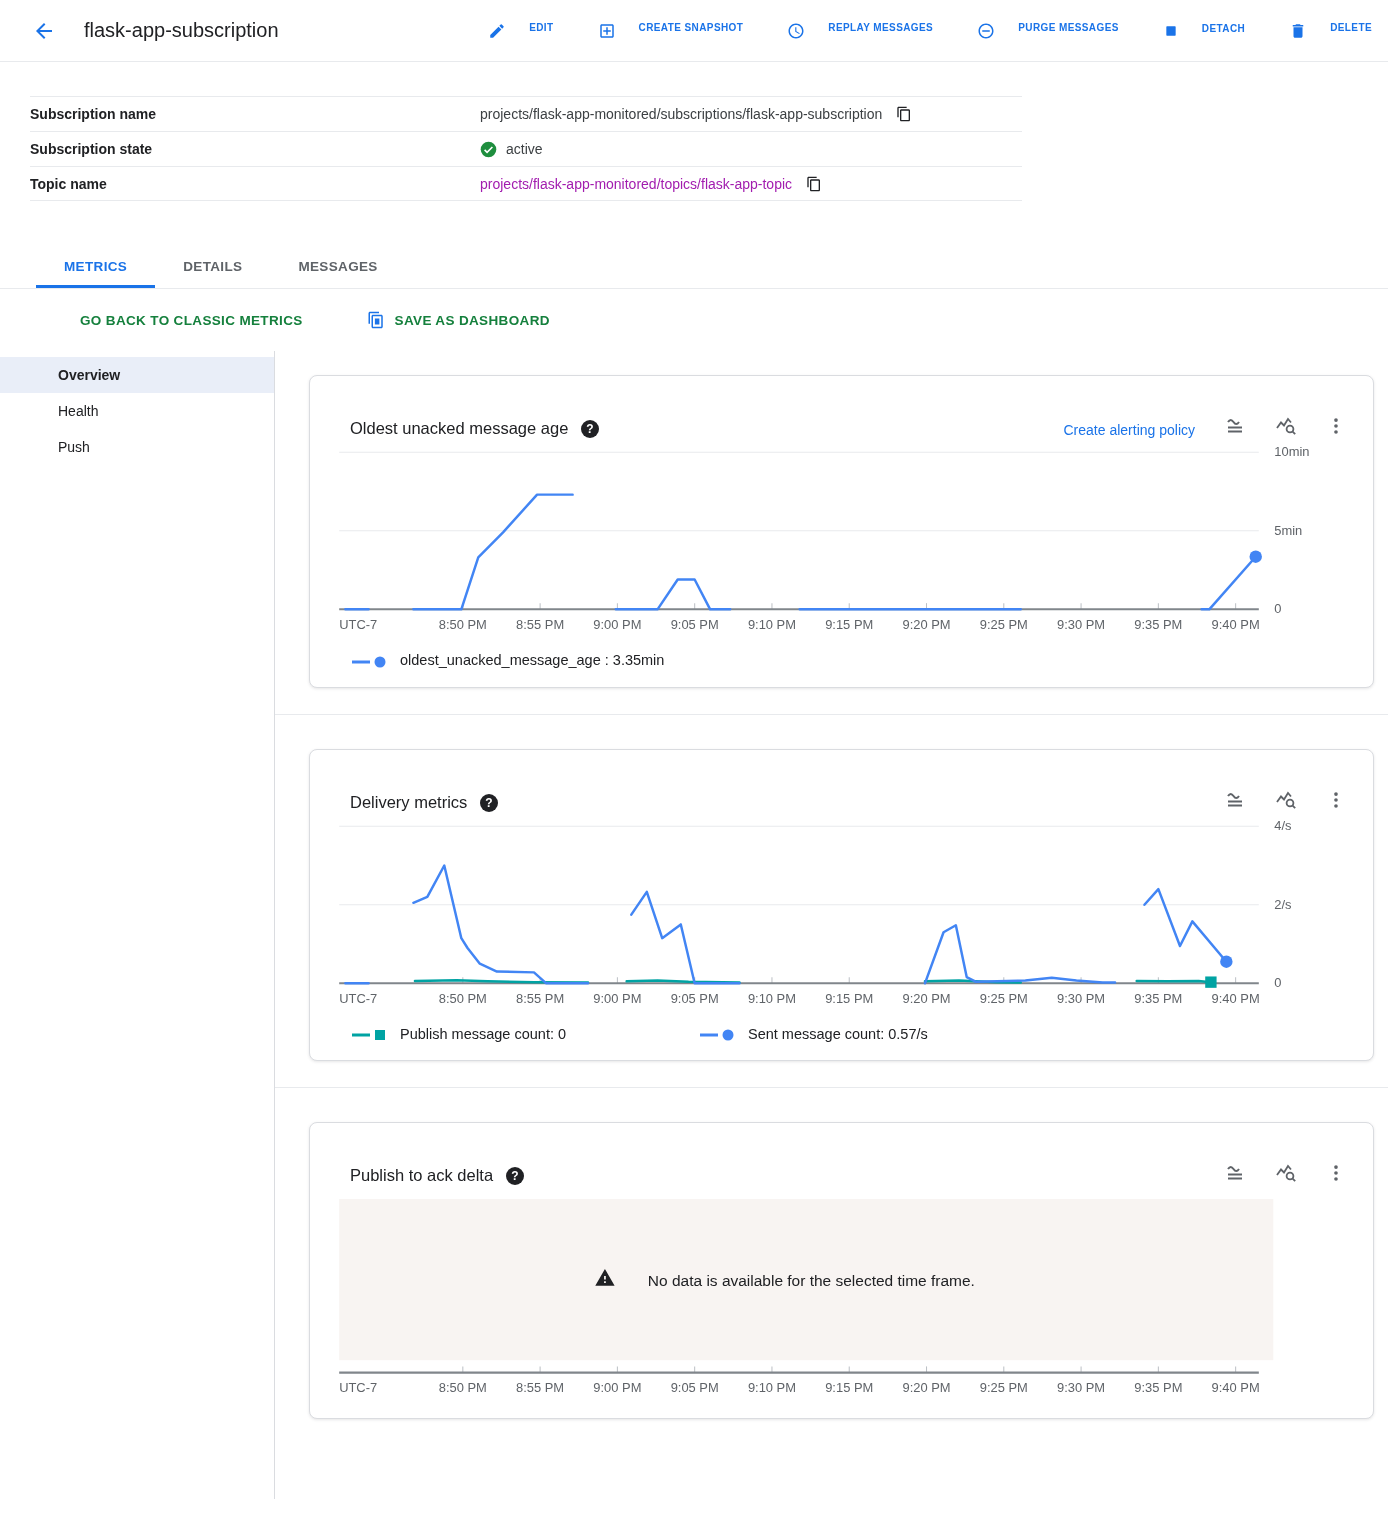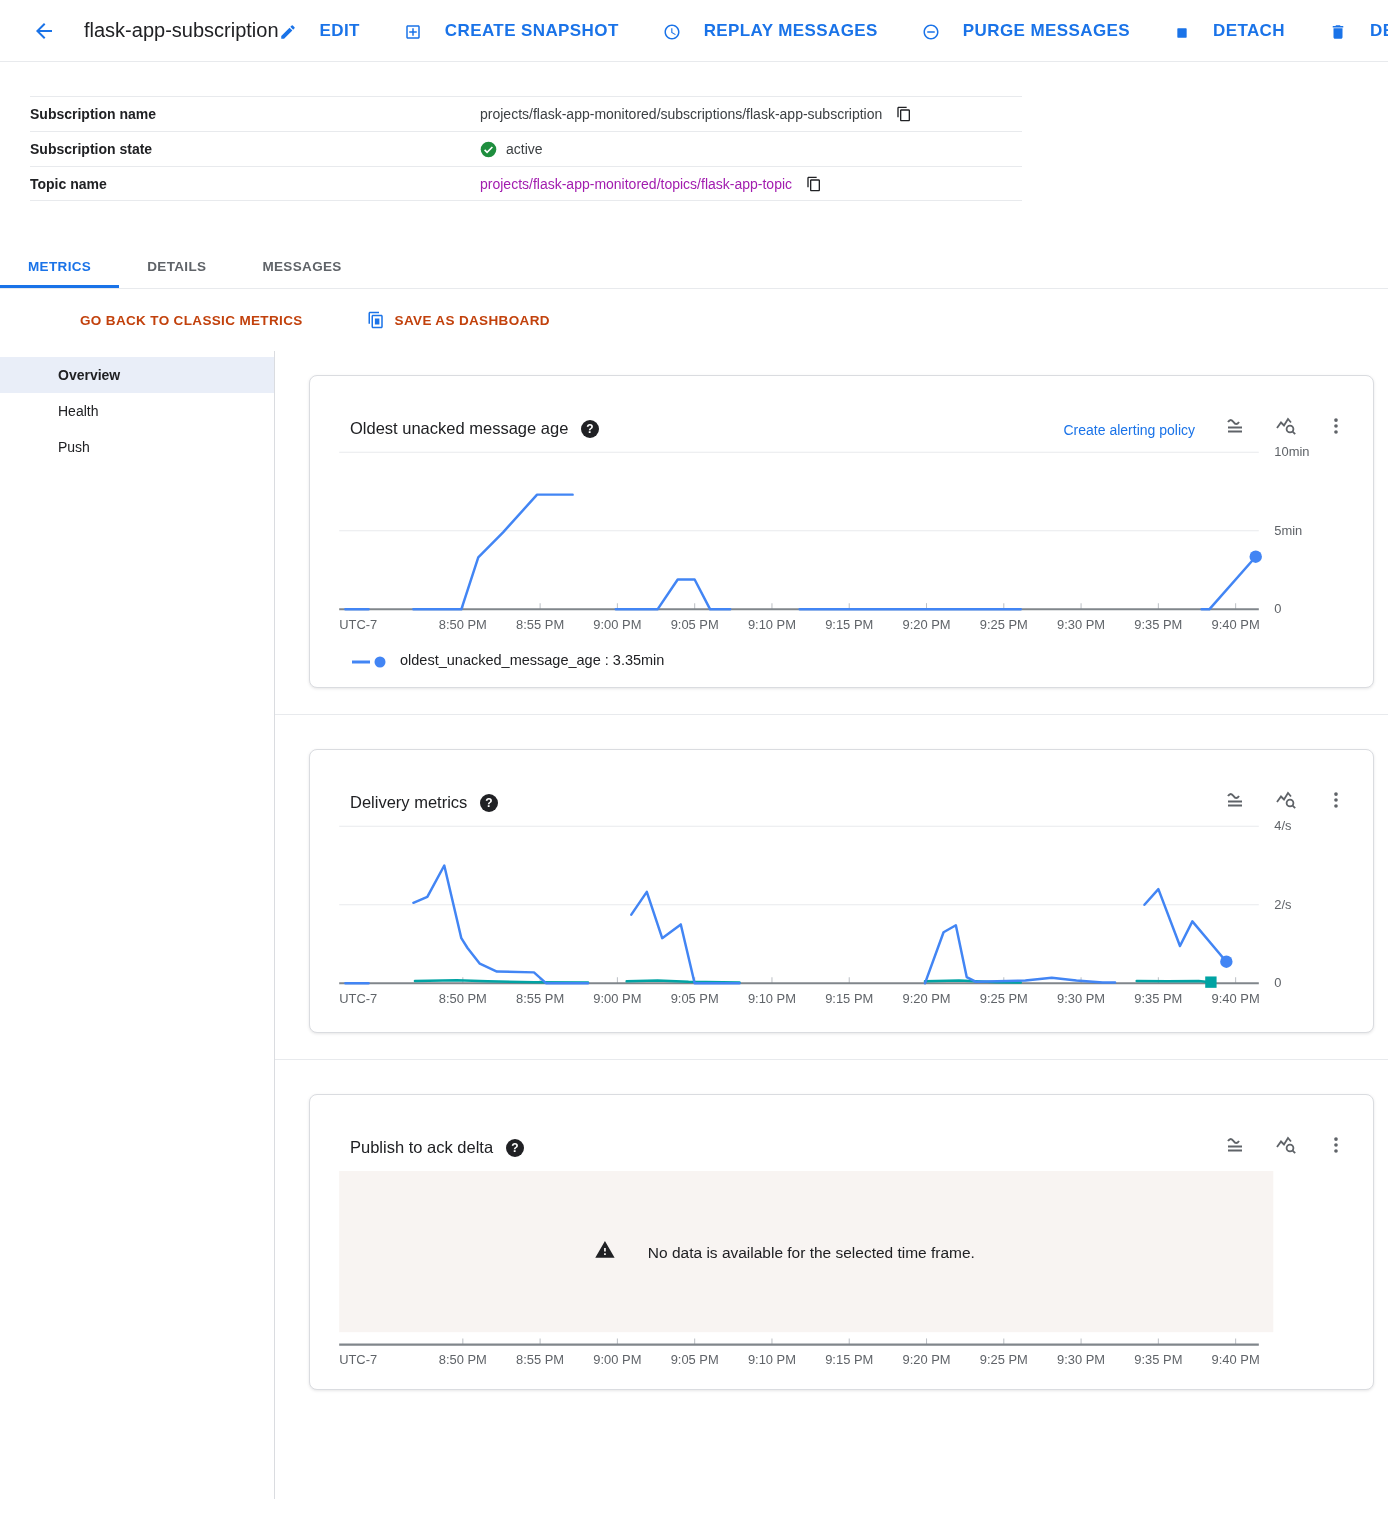--- a/index.html
+++ b/index.html
@@ -6,40 +6,40 @@
 html,body{background:#fff}
 body{width:1388px;min-height:1520px;font-family:"Liberation Sans",sans-serif;color:#202124;font-size:14px}
 svg{display:inline-block;vertical-align:middle}
 svg text{font-family:"Liberation Sans",sans-serif}
 
 
 .topbar{display:flex;align-items:center;height:62px;padding:0 16px 0 30px;border-bottom:1px solid #e8eaed}
 .back-btn{background:none;border:none;cursor:pointer;width:28px;height:28px;display:flex;align-items:center;justify-content:center;flex-shrink:0}
 .page-title{font-size:20px;font-weight:400;margin-left:26px;white-space:nowrap}
 .topbar-actions{display:flex;align-items:center;margin-left:auto;gap:44px}
-.tb-btn{display:flex;align-items:flex-end;gap:23px;background:none;border:none;color:#1a73e8;font-family:inherit;font-size:17px;font-weight:700;letter-spacing:.4px;cursor:pointer;white-space:nowrap}
+.tb-btn{display:flex;align-items:flex-start;gap:23px;background:none;border:none;color:#1a73e8;font-family:inherit;font-size:10px;font-weight:700;letter-spacing:.4px;cursor:pointer;white-space:nowrap}
 
 
 .info{margin:34px 30px 0;width:992px}
 .info-row{display:flex;align-items:center;min-height:35px;border-top:1px solid #e8eaed}
 .info-row.last{border-bottom:1px solid #e8eaed}
 .info-label{width:450px;font-weight:700;flex-shrink:0}
 .info-value{display:flex;align-items:center;gap:14px;color:#3c4043}
 .icon-btn{background:none;border:none;cursor:pointer;display:flex;align-items:center;padding:0}
 .status{display:flex;align-items:center;gap:9px}
 .topic-link{color:#a21caf;cursor:pointer}
 
 
-.tabs{display:flex;margin-top:44px;border-bottom:1px solid #e8eaed}
+.tabs{display:flex;margin-top:44px;padding-left:36px;border-bottom:1px solid #e8eaed}
 .tab{padding:14px 28px 11px;font-size:13.5px;font-weight:700;letter-spacing:.35px;color:#5f6368;cursor:pointer;border-bottom:3px solid transparent}
 .tab.active{color:#1a73e8;border-bottom-color:#1a73e8}
 
 
 .subtoolbar{display:flex;align-items:center;gap:64px;height:62px;padding-left:80px}
-.sub-link{color:#c2410c;font-size:13.5px;font-weight:700;letter-spacing:.35px;cursor:pointer;background:none;border:none;font-family:inherit;display:flex;align-items:center;gap:10px}
+.sub-link{color:#15803d;font-size:13.5px;font-weight:700;letter-spacing:.35px;cursor:pointer;background:none;border:none;font-family:inherit;display:flex;align-items:center;gap:10px}
 
 
 .main{display:flex;align-items:stretch}
 .sidenav{width:275px;border-right:1px solid #dadce0;padding-top:6px;flex-shrink:0;min-height:1148px}
 .nav-item{height:36px;display:flex;align-items:center;padding-left:58px;font-size:14px;color:#202124;cursor:pointer}
 .nav-item.selected{background:#e9eef8;font-weight:700}
 .content{flex:1;padding-top:24px;min-width:0}
 
 
 .card{margin:0 14px 0 34px;border:1px solid #dadce0;border-radius:8px;box-shadow:0 1px 3px rgba(60,64,67,.13);padding:18px 16px 16px 24px;background:#fff}
@@ -323,20 +323,36 @@
           <text x="274.2436974789916" y="179" text-anchor="middle" font-size="12.5" fill="#5f6368">9:00 PM</text>
           <text x="349.03361344537814" y="179" text-anchor="middle" font-size="12.5" fill="#5f6368">9:05 PM</text>
           <text x="423.8235294117647" y="179" text-anchor="middle" font-size="12.5" fill="#5f6368">9:10 PM</text>
           <text x="498.6134453781513" y="179" text-anchor="middle" font-size="12.5" fill="#5f6368">9:15 PM</text>
           <text x="573.4033613445378" y="179" text-anchor="middle" font-size="12.5" fill="#5f6368">9:20 PM</text>
           <text x="648.1932773109244" y="179" text-anchor="middle" font-size="12.5" fill="#5f6368">9:25 PM</text>
           <text x="722.983193277311" y="179" text-anchor="middle" font-size="12.5" fill="#5f6368">9:30 PM</text>
           <text x="797.7731092436975" y="179" text-anchor="middle" font-size="12.5" fill="#5f6368">9:35 PM</text>
           <text x="872.563025210084" y="179" text-anchor="middle" font-size="12.5" fill="#5f6368">9:40 PM</text>
         </svg>
+      <div class="legend">
+        <div class="legend-item first">
+          <span class="lmark"><svg width="36" height="14" viewBox="0 0 36 14">
+                <line x1="0" y1="7" x2="18" y2="7" stroke="#00a3a3" stroke-width="3"></line>
+                <rect x="23" y="2" width="10" height="10" fill="#00a3a3"></rect>
+              </svg></span>
+          <span>Publish message count: 0</span>
+        </div>
+        <div class="legend-item">
+          <span class="lmark"><svg width="36" height="14" viewBox="0 0 36 14">
+                <line x1="0" y1="7" x2="18" y2="7" stroke="#4285f4" stroke-width="3"></line>
+                <circle cx="28" cy="7" r="5.5" fill="#4285f4"></circle>
+              </svg></span>
+          <span>Sent message count: 0.57/s</span>
+        </div>
+      </div>
     </section>
 
     <hr class="divider">
 
     <section class="card">
       <div class="card-head">
         <h2>Publish to ack delta</h2>
         <button class="help">
           <svg width="18" height="18" viewBox="0 0 18 18">
               <circle cx="9" cy="9" r="9" fill="#202124"></circle>

